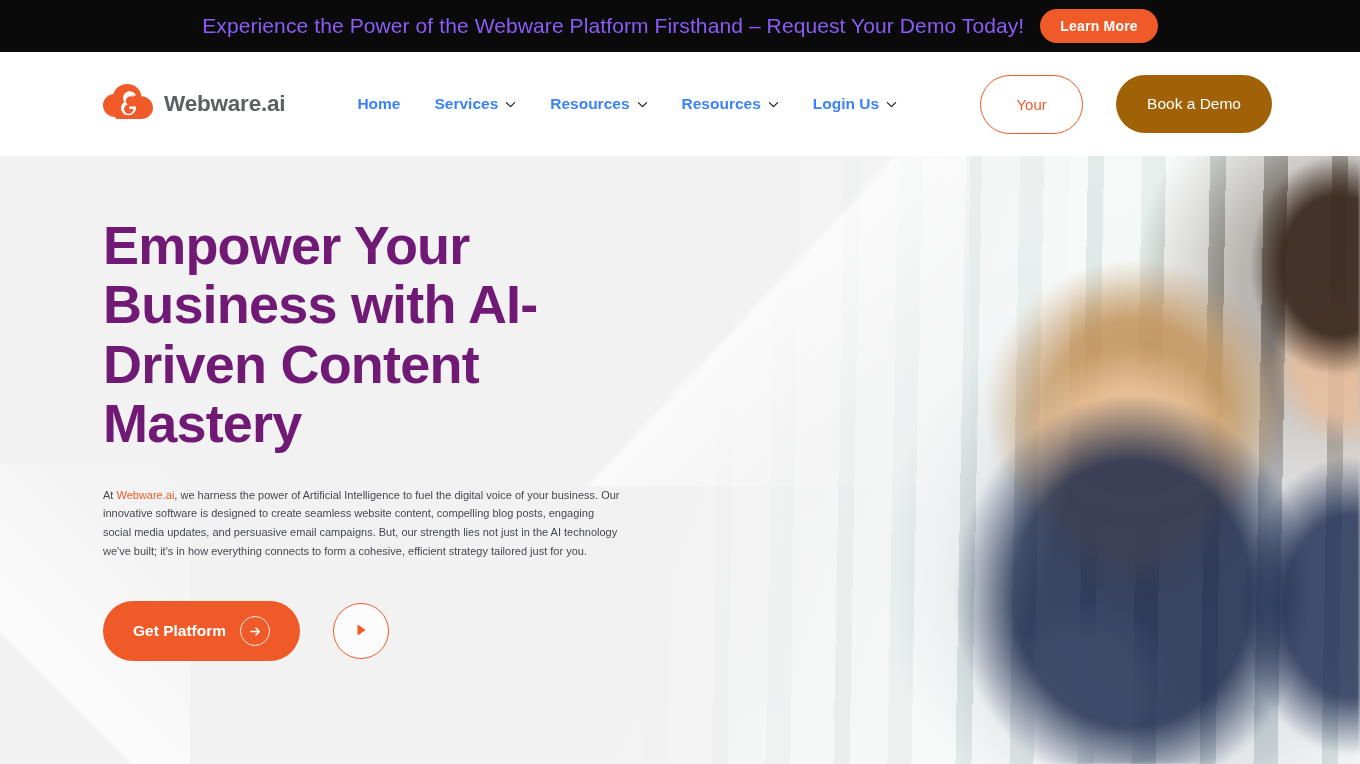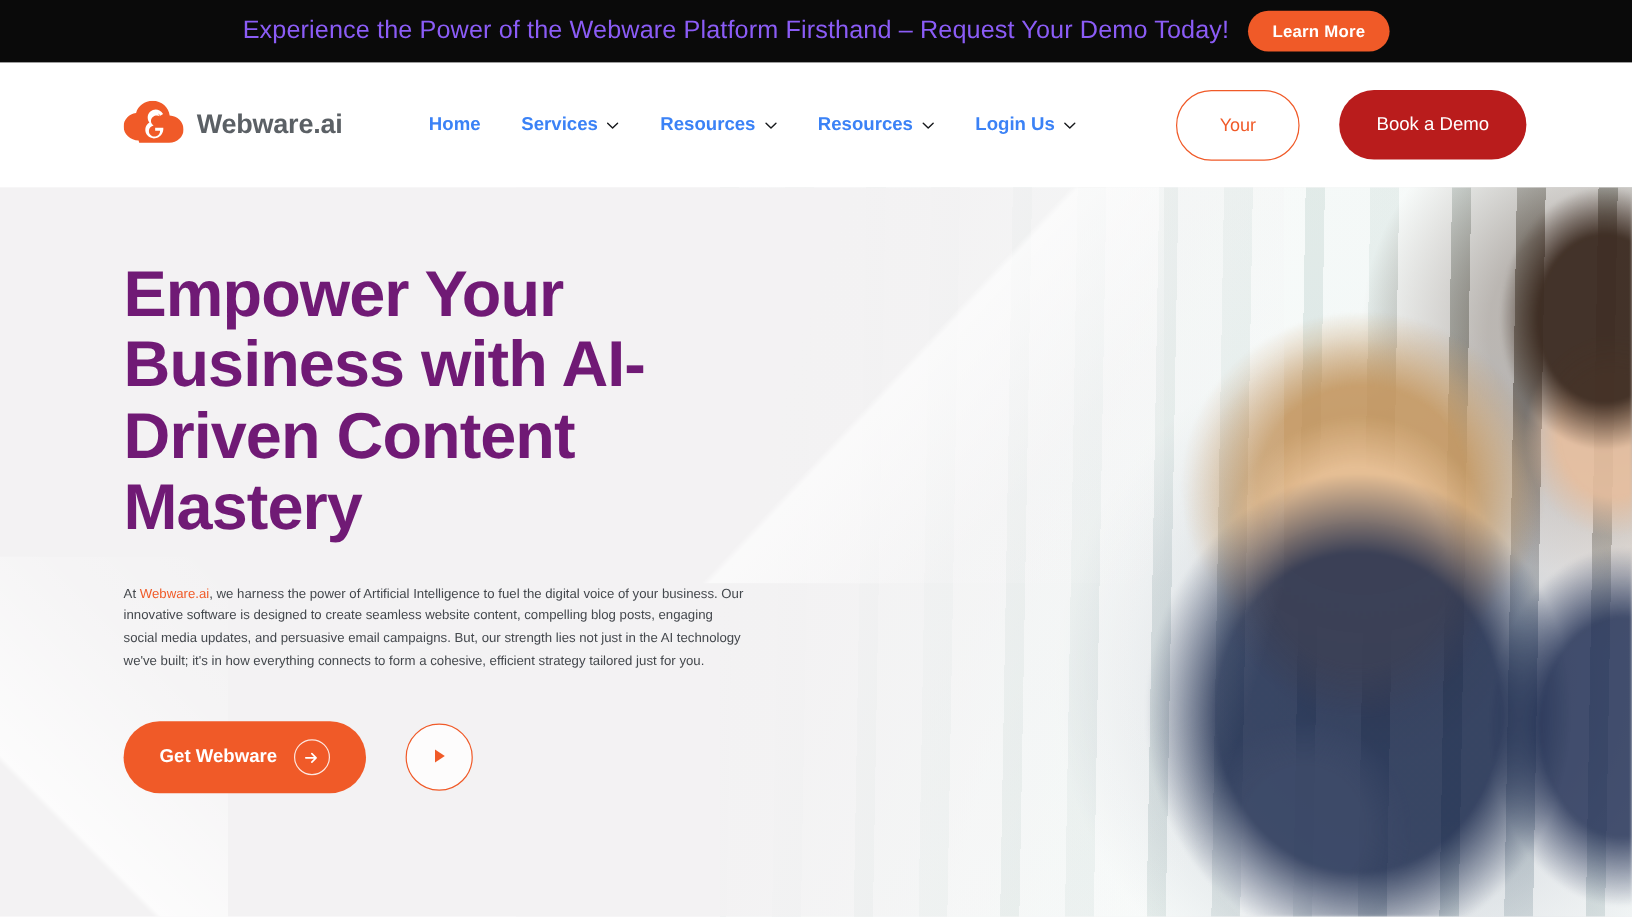--- a/index.html
+++ b/index.html
@@ -44,21 +44,21 @@
 
   .header-actions { margin-left:auto; display:flex; align-items:center; gap:33px; }
   .btn-login {
     width:103px; height:59px; border-radius:34px;
     border:1.6px solid #f05a28; background:#fff; color:#f05a28;
     font-family:inherit; font-size:15px; cursor:pointer;
     display:flex; align-items:center; justify-content:center;
   }
   .btn-demo {
     height:58px; border-radius:34px; border:none;
-    background:#b91c1c; color:#fff;
+    background:#a16207; color:#fff;
     font-family:inherit; font-size:15.5px; cursor:pointer;
     padding:16px 31px;
     display:flex; align-items:center; justify-content:center;
   }
 
   
   .hero {
     position:relative; height:608px; overflow:hidden;
     background:#f3f2f3;
   }
@@ -215,21 +215,21 @@
 
   <div class="hero-content">
     <h1 class="hero-title">Empower Your Business with AI-Driven Content Mastery</h1>
 
     <p class="hero-para">
       <span>At </span><span class="accent">Webware.ai</span><span>, we harness the power of Artificial Intelligence to fuel the digital voice of your business. Our innovative software is designed to create seamless website content, compelling blog posts, engaging social media updates, and persuasive email campaigns. But, our strength lies not just in the AI technology we've built; it's in how everything connects to form a cohesive, efficient strategy tailored just for you.</span>
     </p>
 
     <div class="hero-cta">
       <button class="cta-primary">
-        <span>Get Webware</span>
+        <span>Get Platform</span>
         <span class="arrow-circle">
           <svg width="13" height="13" viewBox="0 0 14 14">
               <path d="M2 7h9M7.4 3.2L11.2 7l-3.8 3.8" fill="none" stroke="#fff" stroke-width="1.5" stroke-linecap="round" stroke-linejoin="round"></path>
             </svg>
         </span>
       </button>
 
       <button class="cta-play">
         <span>
           <svg width="18" height="18" viewBox="0 0 18 18">

